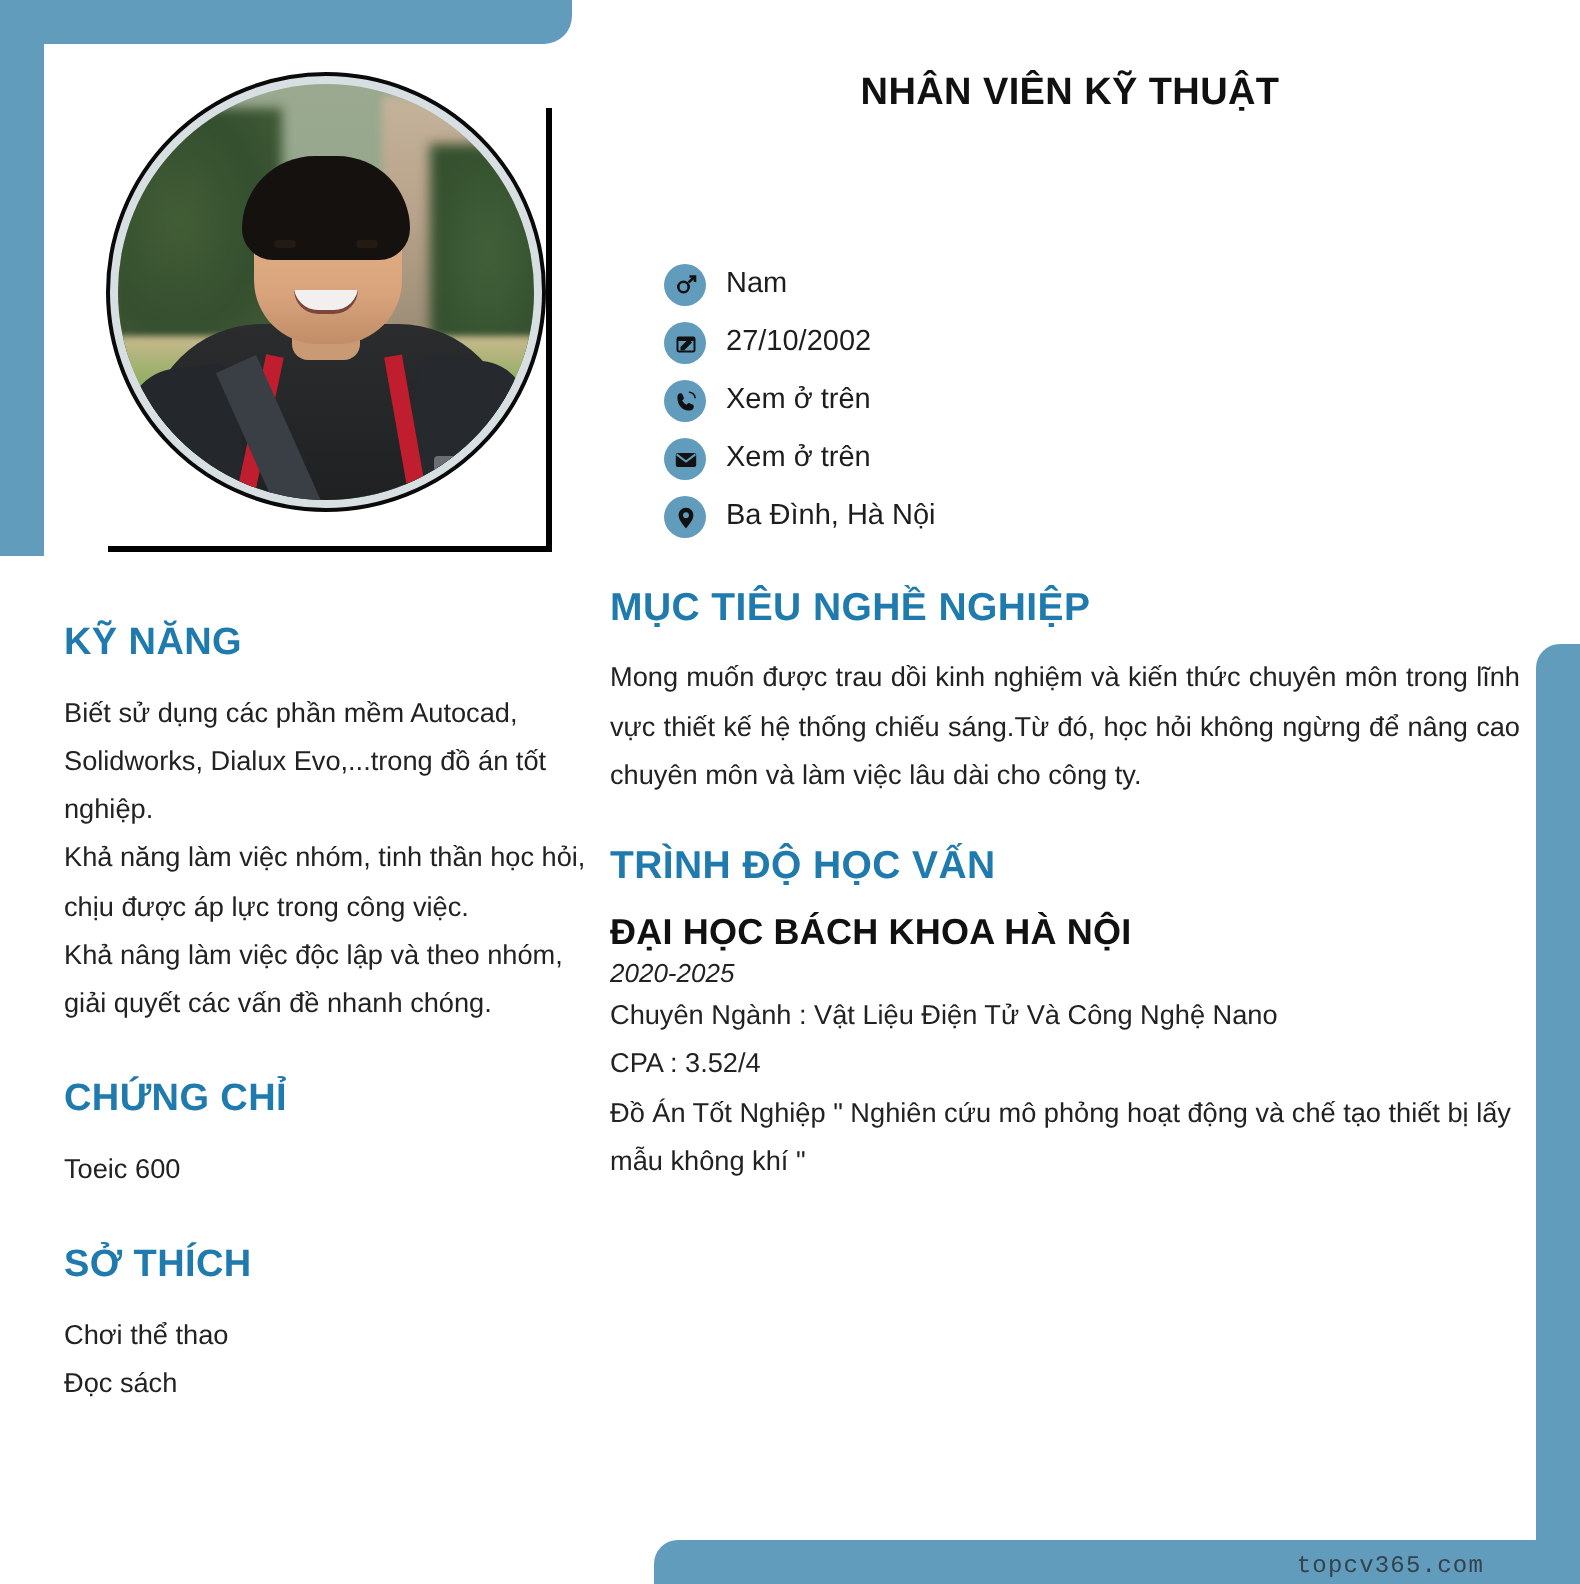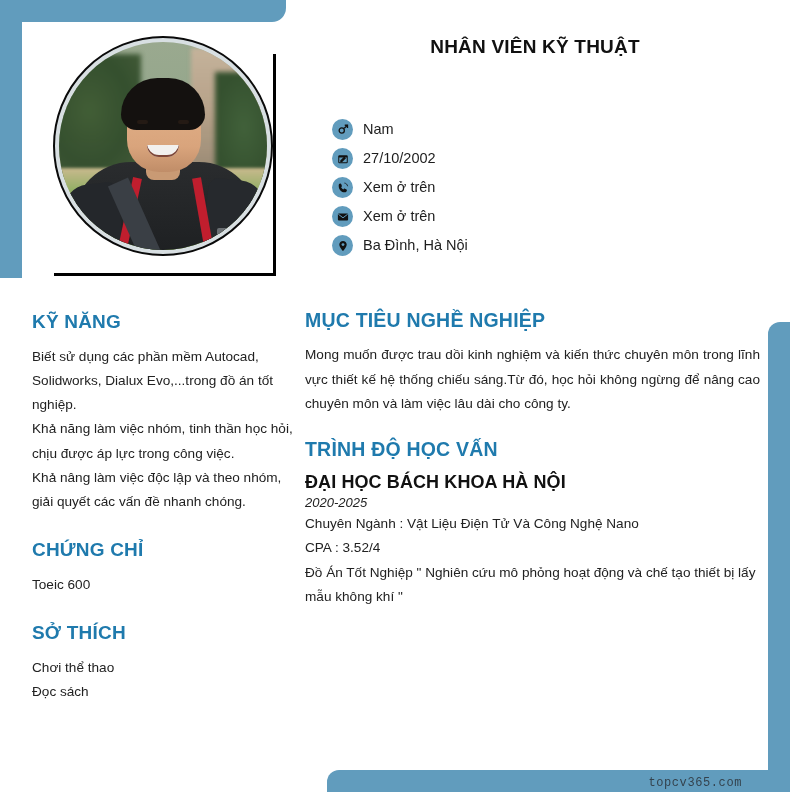--- a/index.html
+++ b/index.html
@@ -334,21 +334,21 @@
     font-weight: bold;
     color: #111111;
     margin: 10px 0 0 0;
     letter-spacing: 0.2px;
   }
 
   
   .contact-list {
     position: absolute;
     left: 332px;
-    top: 115px;
+    top: 128px;
     width: 330px;
   }
   .contact-row {
     display: flex;
     align-items: center;
     height: 29px;
   }
   .contact-badge {
     width: 21px;
     height: 21px;
@@ -370,21 +370,21 @@
   
   .col-left {
     position: absolute;
     left: 32px;
     top: 312px;
     width: 262px;
   }
   .col-right {
     position: absolute;
     left: 305px;
-    top: 310px;
+    top: 294px;
     width: 455px;
   }
 
   .sec-title {
     color: #1F7AAD;
     font-size: 19px;
     font-weight: bold;
     letter-spacing: 0.2px;
     margin: 0 0 12px 0;
     line-height: 1.1;

